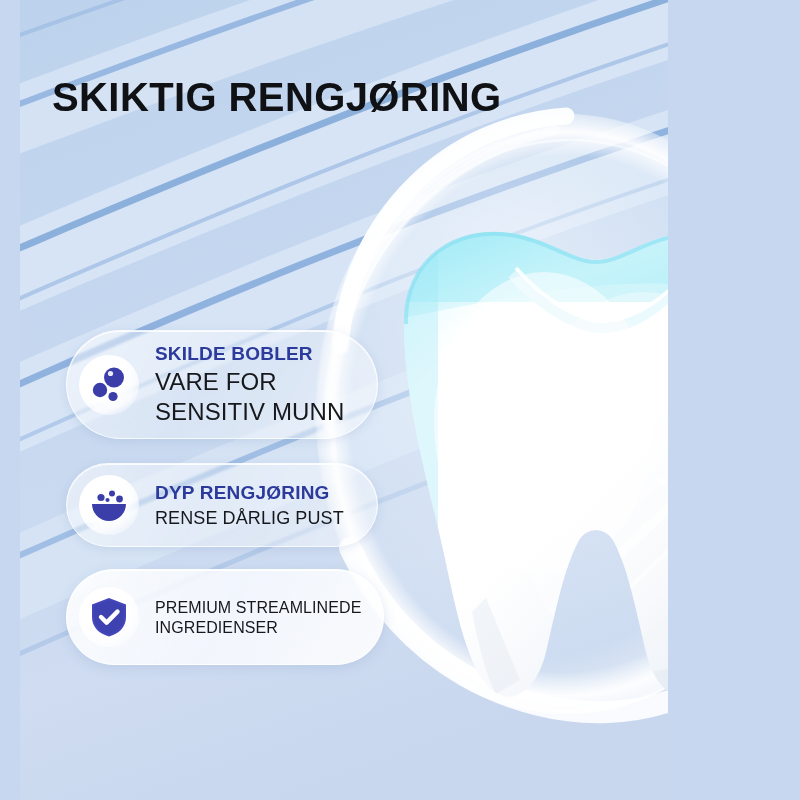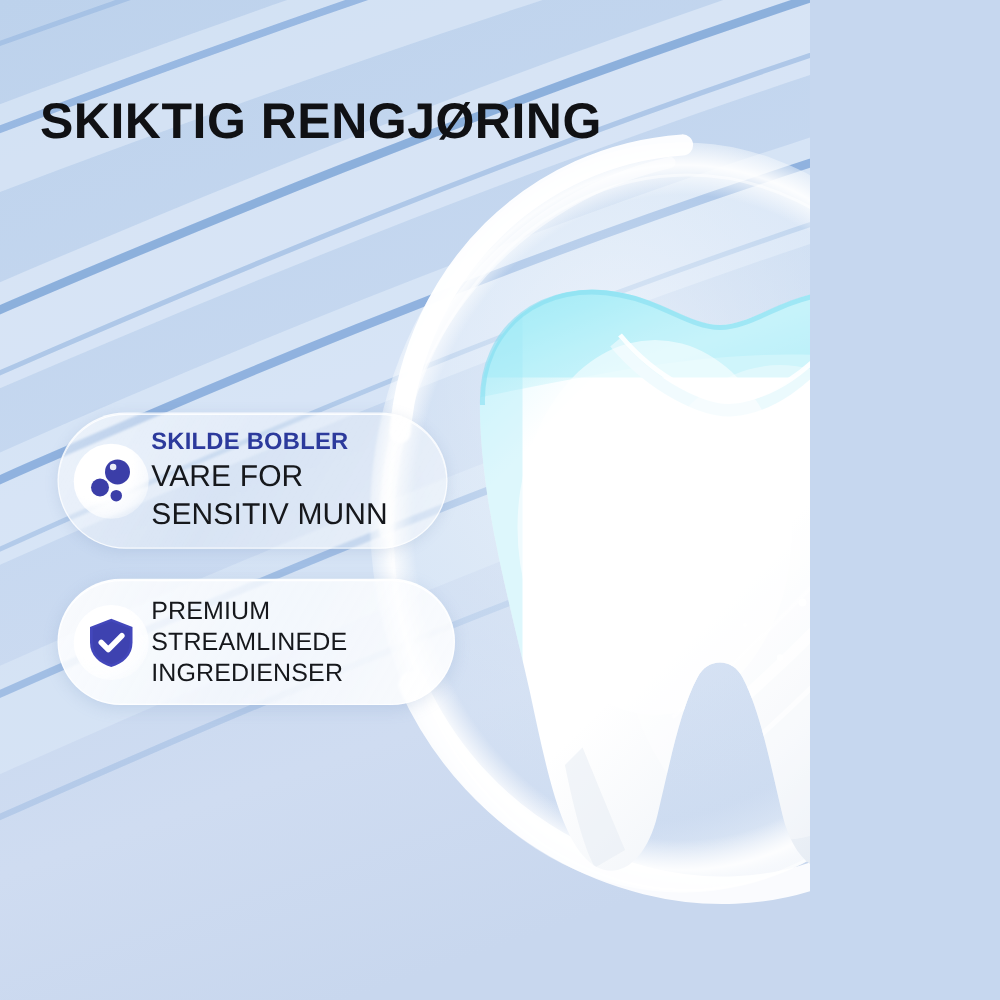--- a/index.html
+++ b/index.html
@@ -7,20 +7,21 @@
   html,body { width:800px; height:800px; overflow:hidden; }
   body {
     font-family:"Liberation Sans", sans-serif;
     background:#c6d7ef;
   }
   .stage {
     position:relative;
     width:648px; height:800px;
     overflow:hidden;
     background:linear-gradient(175deg,#bed2ec 0%,#c4d7ef 35%,#ccdcf2 62%,#cedbef 80%,#c9d8ee 100%);
+    margin-left:20px;
   }
 
   
   .bg-svg { position:absolute; inset:0; width:800px; height:800px; }
 
   
   .art { position:absolute; left:288px; top:96px; width:520px; height:630px; }
   .art svg { width:100%; height:100%; display:block; }
 
   
@@ -36,21 +37,21 @@
   }
   .headline .hl-line { display:block; white-space:nowrap; }
 
   
   .cards { position:absolute; left:46px; top:330px; width:320px; z-index:7; }
 
   .card {
     position:relative;
     display:flex;
     align-items:center;
-    gap:2px;
+    gap:16px;
     padding:11px 16px 11px 12px;
     margin-bottom:24px;
     border-radius:60px;
     border:1px solid rgba(255,255,255,0.75);
     background:linear-gradient(120deg,rgba(255,255,255,0.52) 0%,rgba(255,255,255,0.30) 45%,rgba(255,255,255,0.46) 100%);
     box-shadow:0 2px 10px rgba(110,140,185,0.18), inset 0 1px 0 rgba(255,255,255,0.85);
     backdrop-filter:blur(1px);
   }
   .card.card-1 { width:312px; min-height:96px; }
   .card.card-2 { width:312px; min-height:78px; margin-bottom:22px; }
@@ -84,21 +85,21 @@
     font-size:24px;
     letter-spacing:0.1px;
     line-height:1.25;
     text-transform:uppercase;
     margin-top:2px;
     max-width:232px;
   }
   .card-2 .card-title { font-size:19px; }
   .card-2 .card-sub { font-size:18px; white-space:nowrap; }
   .card-3 .card-title { font-size:18px; }
-  .card-3 .card-sub { font-size:20px; max-width:228px; }
+  .card-3 .card-sub { font-size:16px; max-width:228px; }
 </style>
 </head>
 <body>
 
 <div class="stage">
 
   <svg class="bg-svg" viewBox="0 0 800 800" preserveAspectRatio="none">
     <defs>
       <linearGradient id="bgGrad" x1="0" y1="0" x2="0.35" y2="1">
         <stop offset="0%" stop-color="#bdd2ec"></stop>
@@ -232,20 +233,35 @@
           <circle cx="12" cy="26" r="7.2" fill="#3b3ea8"></circle>
           <circle cx="25" cy="32.5" r="4.6" fill="#3b3ea8"></circle>
         </svg>
       </span>
       <div class="card-text">
         <div class="card-title">SKILDE BOBLER</div>
         <div class="card-sub">VARE FOR SENSITIV MUNN</div>
       </div>
     </div>
 
+    <div class="card card-2">
+      <span class="icon-wrap">
+        <svg width="42" height="42" viewBox="0 0 42 42" aria-hidden="true">
+          <path d="M4 20 H38 A17 17 0 0 1 4 20 Z" fill="#3b3ea8"></path>
+          <circle cx="13" cy="13.5" r="3.6" fill="#3b3ea8"></circle>
+          <circle cx="24" cy="9.5" r="3.0" fill="#3b3ea8"></circle>
+          <circle cx="31.5" cy="15" r="3.4" fill="#3b3ea8"></circle>
+          <circle cx="19.5" cy="16" r="2.1" fill="#3b3ea8"></circle>
+        </svg>
+      </span>
+      <div class="card-text">
+        <div class="card-title">DYP RENGJØRING</div>
+        <div class="card-sub">RENSE DÅRLIG PUST</div>
+      </div>
+    </div>
 
     <div class="card card-3">
       <span class="icon-wrap">
         <svg width="42" height="42" viewBox="0 0 42 42" aria-hidden="true">
           <path d="M21 2 L38 8.5 V21 C38 31.5 30.5 37.8 21 40.5 C11.5 37.8 4 31.5 4 21 V8.5 Z" fill="#4347bb"></path>
           <path d="M21 4.2 L35.8 9.8 V21 C35.8 30.2 29.4 35.8 21 38.3 C12.6 35.8 6.2 30.2 6.2 21 V9.8 Z" fill="#3b3ea8" opacity="0.55"></path>
           <path d="M13 21 L18.6 26.6 L29.5 15.6" stroke="#ffffff" stroke-width="4.4" fill="none" stroke-linecap="round" stroke-linejoin="round"></path>
         </svg>
       </span>
       <div class="card-text">

